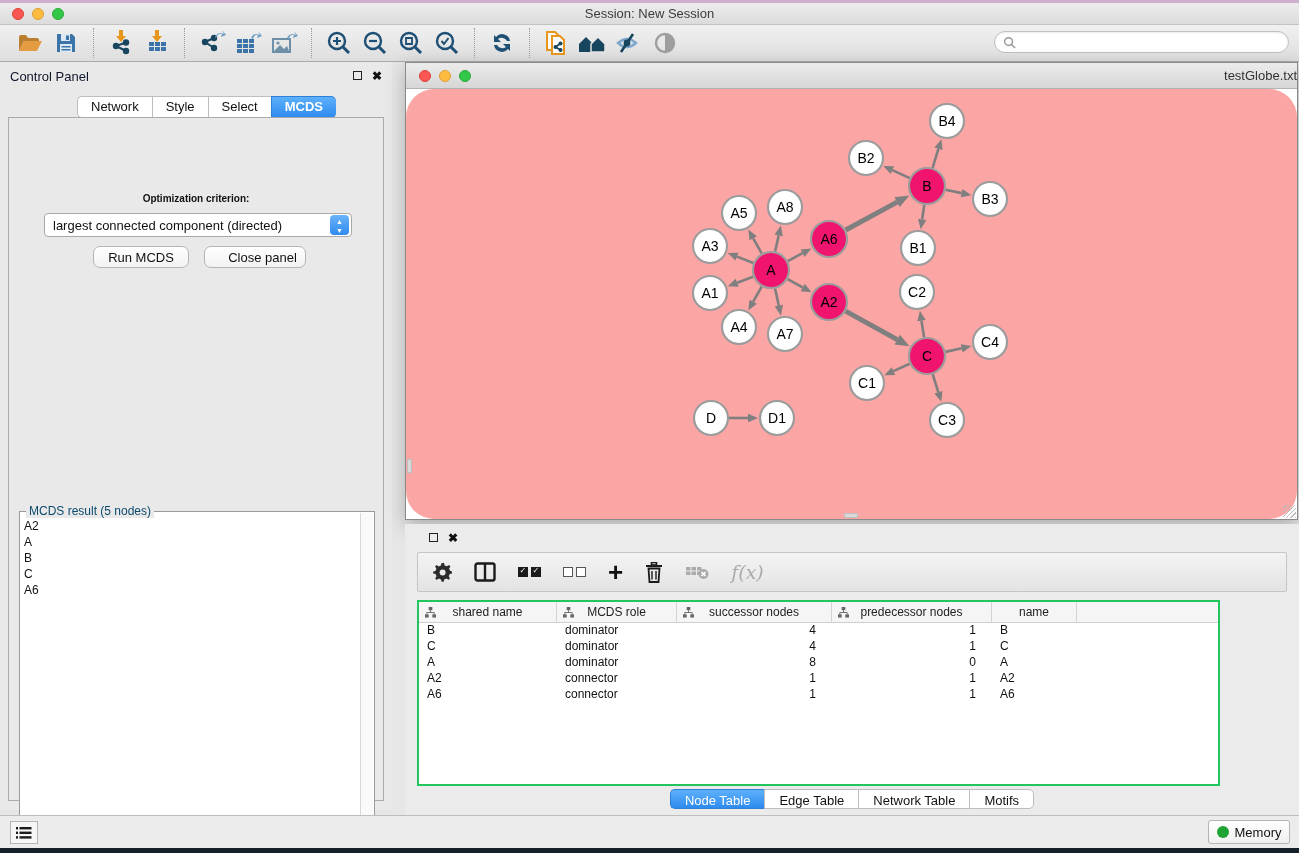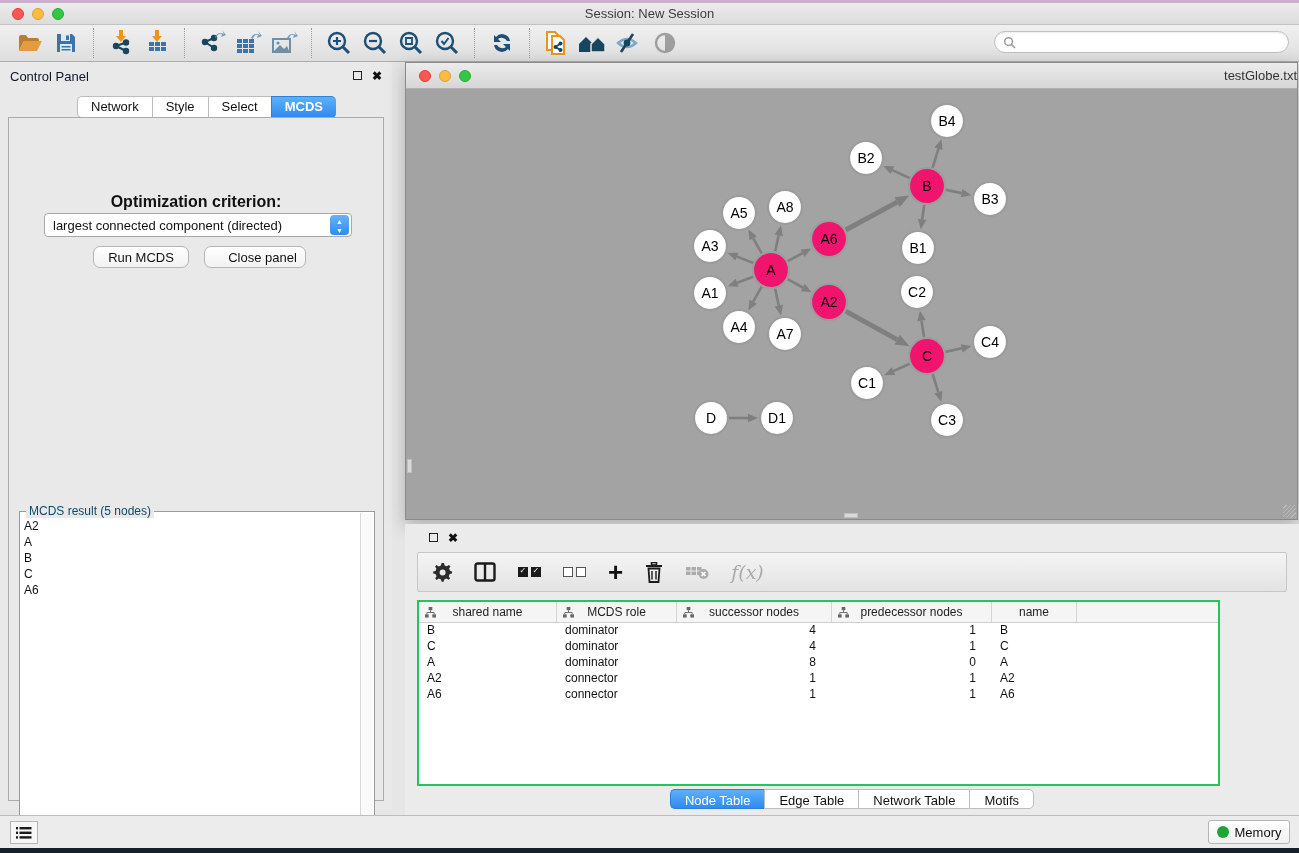--- a/index.html
+++ b/index.html
@@ -40,21 +40,21 @@
   .float-glyph { display:inline-block; width:9px; height:9px; border:1.5px solid #222; }
   #cp-tabs { position:absolute; left:77px; top:34px; display:flex; height:22px; }
   .cp-tab { padding:0 13px; line-height:20px; font-size:13px; color:#111; background:#fff;
     border:1px solid #bdbdbd; border-right:none; }
   .cp-tab:first-child { border-radius:5px 0 0 5px; }
   .cp-tab.active { background:linear-gradient(#5db0fa,#2e8bef); color:#fff;
     border-color:#2e7fd8; border-radius:0 5px 5px 0; font-weight:bold; }
   #cp-body { position:absolute; left:8px; top:55px; width:376px; height:684px;
     border:1px solid #ababab; background:#e9e9e9; }
   #opt-label { position:absolute; left:0; top:75px; width:100%; text-align:center;
-    font-size:16px; color:#111; font-weight:bold; }
+    font-size:10px; color:#111; font-weight:bold; }
   #opt-select { position:absolute; left:35px; top:95px; width:308px; height:24px; background:#fff;
     border:1px solid #a9a9a9; border-radius:4px; display:flex; align-items:center; }
   #opt-select .sel-text { flex:1; font-size:13px; color:#111; padding-left:8px; }
   #opt-select .stepper { width:19px; height:20px; margin-right:2px; border-radius:4px;
     background:linear-gradient(#6ab3f9,#2f8bef); color:#fff; font-size:7px; line-height:9px;
     text-align:center; padding-top:2px; }
   .cp-btn { position:absolute; top:128px; height:22px; background:linear-gradient(#ffffff,#f2f2f2);
     border:1px solid #b5b5b5; border-radius:7px; font-size:13px; color:#111;
     display:flex; align-items:center; justify-content:center; }
   #run-btn { left:84px; width:96px; }
@@ -67,21 +67,21 @@
     font-size:12px; color:#111; line-height:16px; padding-left:2px; }
   #result-scroll { position:absolute; right:1px; top:1px; width:13px; bottom:1px;
     background:#fafafa; border-left:1px solid #d8d8d8; }
 
   
   #net-window { left:405px; top:62px; width:893px; height:458px; background:#fff;
     border:1px solid #8a8a8a; box-shadow:0 6px 18px rgba(0,0,0,.25); }
   #net-titlebar { height:26px; background:linear-gradient(#ececec,#d6d6d6);
     border-bottom:1px solid #b2b2b2; position:relative; }
   #net-title { text-align:right; line-height:26px; font-size:13px; color:#333; }
-  #net-canvas { position:absolute; left:0; top:26px; width:891px; height:430px; background:#a3a3a3; }
+  #net-canvas { position:absolute; left:0; top:26px; width:891px; height:430px; background:#fca5a5;border-radius:28px; }
   #resize-grip { position:absolute; right:1px; bottom:1px; width:13px; height:13px;
     background:repeating-linear-gradient(135deg,transparent 0 2px,#b9b9b9 2px 3px); }
   .split-handle-v { position:absolute; left:1px; top:370px; width:5px; height:14px;
     background:#d9d9d9; border:1px solid #bfbfbf; }
   .split-handle-h { position:absolute; left:438px; bottom:1px; width:14px; height:5px;
     background:#d9d9d9; border:1px solid #bfbfbf; }
 
   
   #table-panel { left:405px; top:524px; width:894px; height:291px; background:#ebebeb; }
   #tp-toolbar { position:absolute; left:12px; top:28px; width:870px; height:40px;

